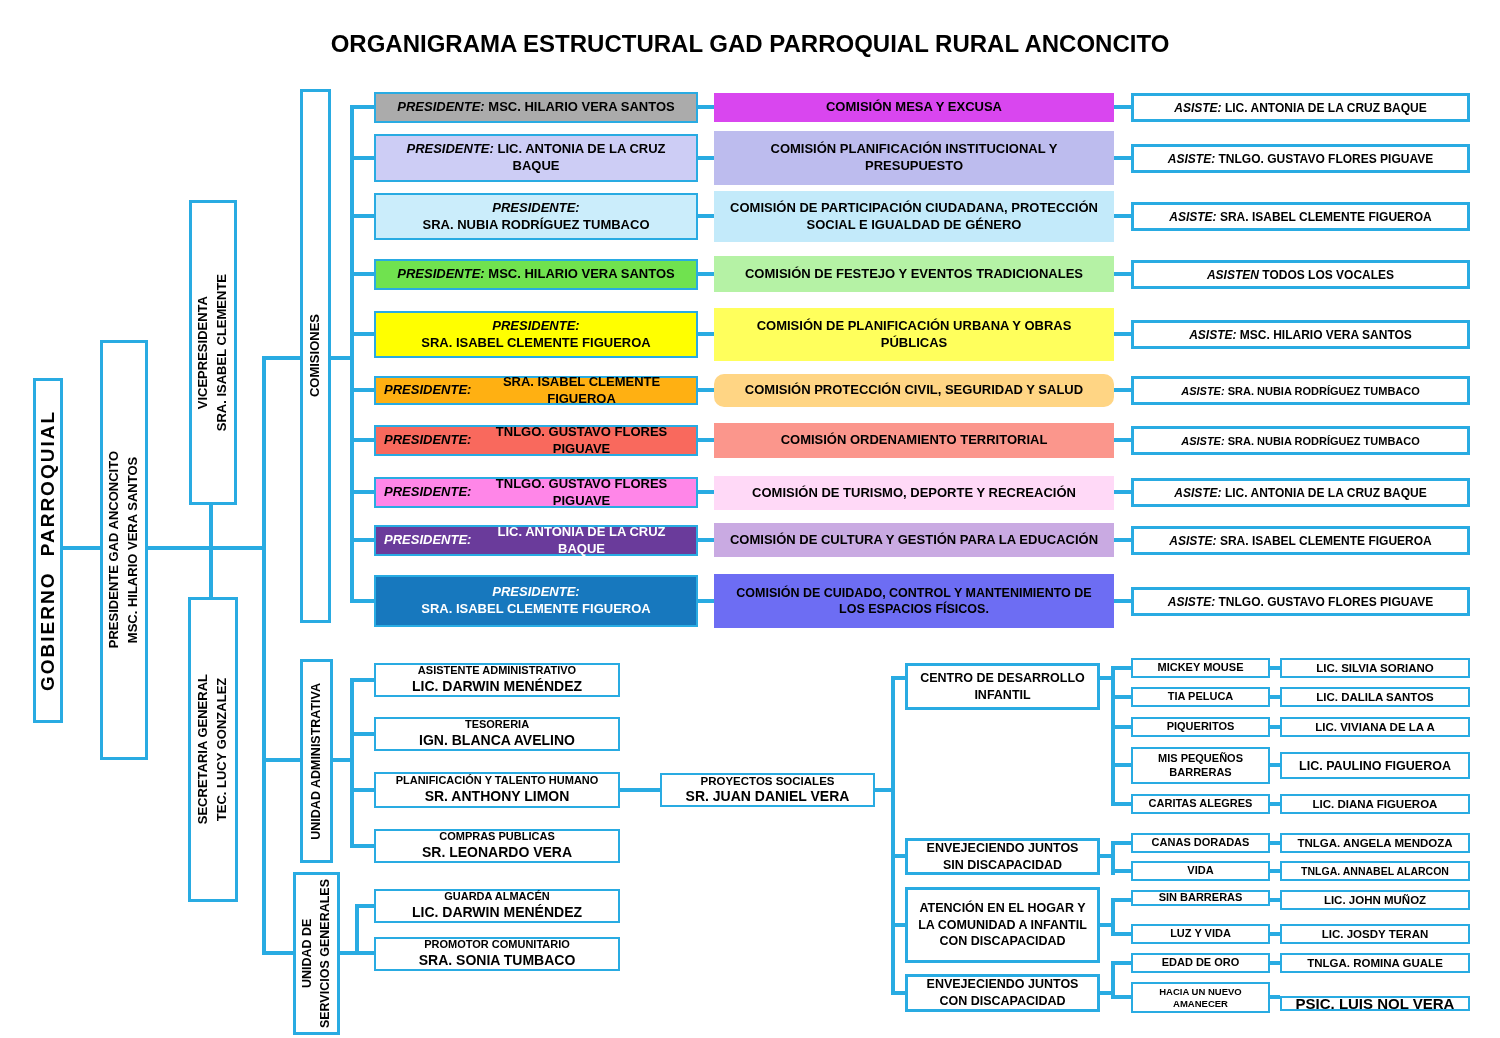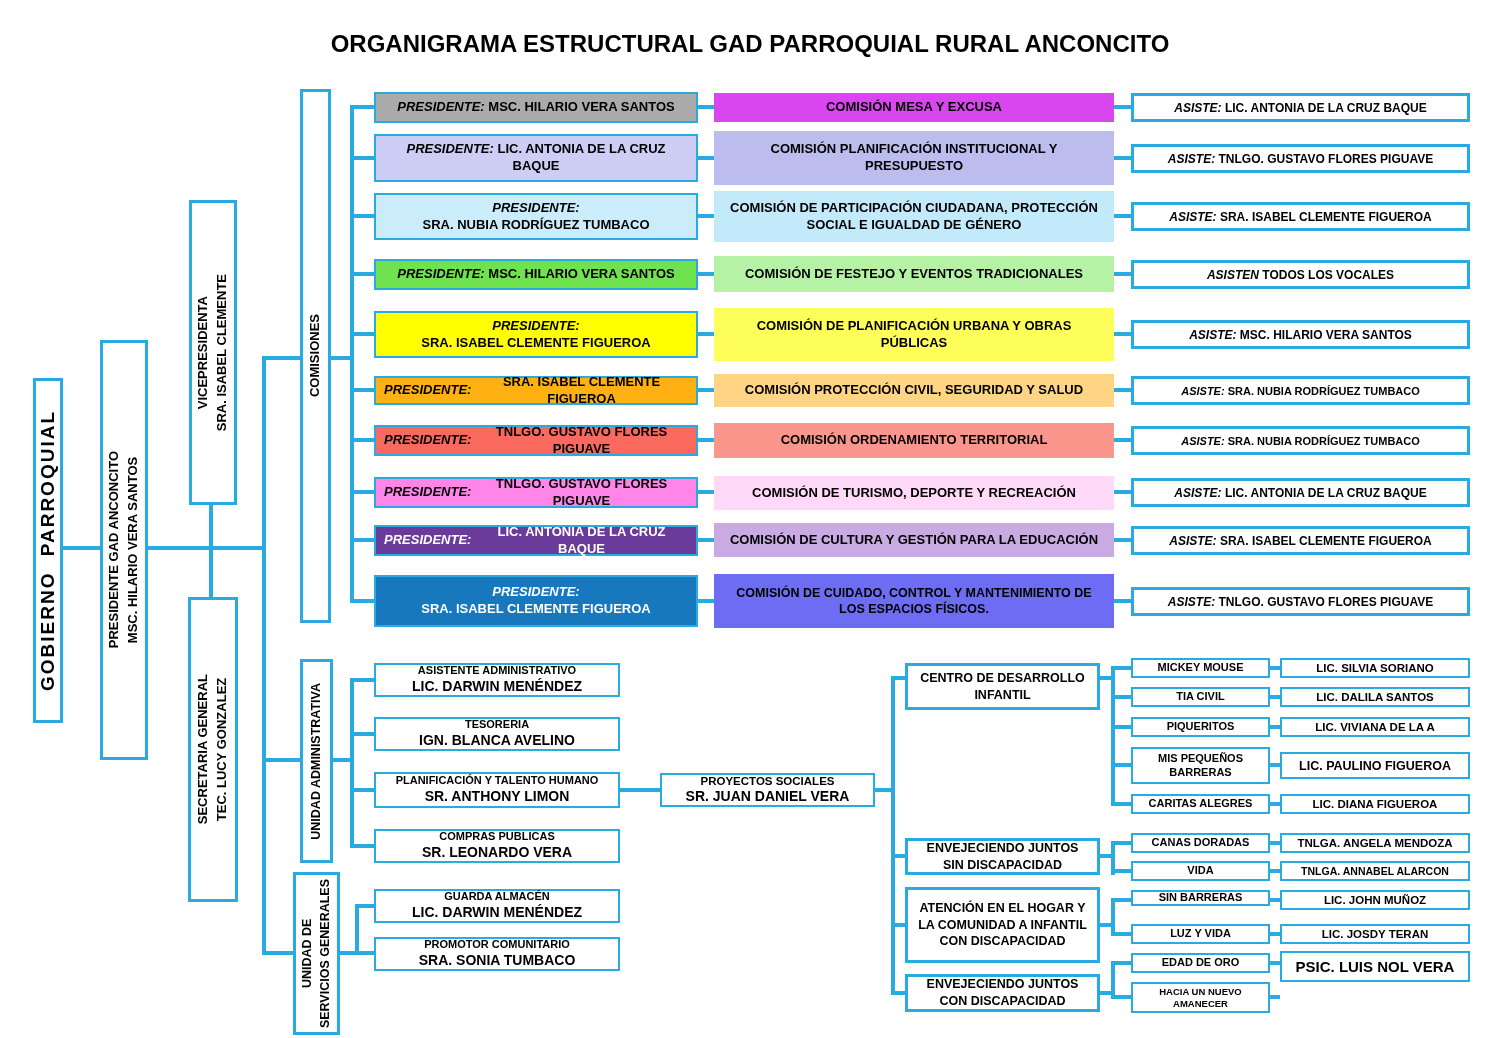--- a/index.html
+++ b/index.html
@@ -220,21 +220,21 @@
   <div class="box comm" style="top: 308px; height: 53px; background-color: rgb(255, 255, 92); color: rgb(0, 0, 0);">
     <span>COMISIÓN DE PLANIFICACIÓN URBANA Y OBRAS PÚBLICAS</span>
   </div>
   <div class="box asis" style="top:320px;height:29px">
     <span class="pfx">ASISTE:</span>&nbsp;<span>MSC. HILARIO VERA SANTOS</span>
   </div>
 
   <div class="box pres" style="top: 376px; height: 29px; background-color: rgb(255, 176, 18); color: rgb(0, 0, 0);">
     <span class="pfx">PRESIDENTE:</span>&nbsp;<span class="nm">SRA. ISABEL CLEMENTE FIGUEROA</span>
   </div>
-  <div class="box comm" style="top: 374px; height: 33px; background-color: rgb(255, 213, 132); color: rgb(0, 0, 0);">
+  <div class="box comm" style="top: 374px; height: 33px; background-color: rgb(255, 213, 132); color: rgb(0, 0, 0); border-radius: 10px;">
     <span>COMISIÓN PROTECCIÓN CIVIL, SEGURIDAD Y SALUD</span>
   </div>
   <div class="box asis" style="top:376px;height:29px;font-size:11px">
     <span class="pfx">ASISTE:</span>&nbsp;<span>SRA. NUBIA RODRÍGUEZ TUMBACO</span>
   </div>
 
   <div class="box pres" style="top: 425px; height: 31px; background-color: rgb(249, 105, 93); color: rgb(0, 0, 0);">
     <span class="pfx">PRESIDENTE:</span>&nbsp;<span class="nm">TNLGO. GUSTAVO FLORES PIGUAVE</span>
   </div>
   <div class="box comm" style="top: 423px; height: 35px; background-color: rgb(251, 150, 140); color: rgb(0, 0, 0);">
@@ -320,21 +320,21 @@
     <span>ENVEJECIENDO JUNTOS CON DISCAPACIDAD</span>
   </div>
 
   <div class="box namebox" style="top:658px;height:20px">
       <span>MICKEY MOUSE</span>
     </div>
   <div class="box staffbox" style="top:658px;height:20px">
       <span>LIC. SILVIA SORIANO</span>
     </div>
   <div class="box namebox" style="top:687px;height:20px">
-      <span>TIA CIVIL</span>
+      <span>TIA PELUCA</span>
     </div>
   <div class="box staffbox" style="top:687px;height:20px">
       <span>LIC. DALILA SANTOS</span>
     </div>
   <div class="box namebox" style="top:717px;height:20px">
       <span>PIQUERITOS</span>
     </div>
   <div class="box staffbox" style="top:717px;height:20px">
       <span>LIC. VIVIANA DE LA A</span>
     </div>
@@ -376,17 +376,17 @@
     </div>
   <div class="box namebox" style="top:953px;height:20px">
       <span>EDAD DE ORO</span>
     </div>
   <div class="box staffbox" style="top:953px;height:20px">
       <span>TNLGA. ROMINA GUALE</span>
     </div>
   <div class="box namebox" style="top:982px;height:31px;font-size:9.5px">
       <span>HACIA UN NUEVO AMANECER</span>
     </div>
-  <div class="box staffbox" style="top:951px;height:31px;font-size:15px">
+  <div class="box staffbox" style="top:996px;height:15px;font-size:15px">
       <span>PSIC. LUIS NOL VERA</span>
     </div>
 
 </div>
 
 </body></html>

